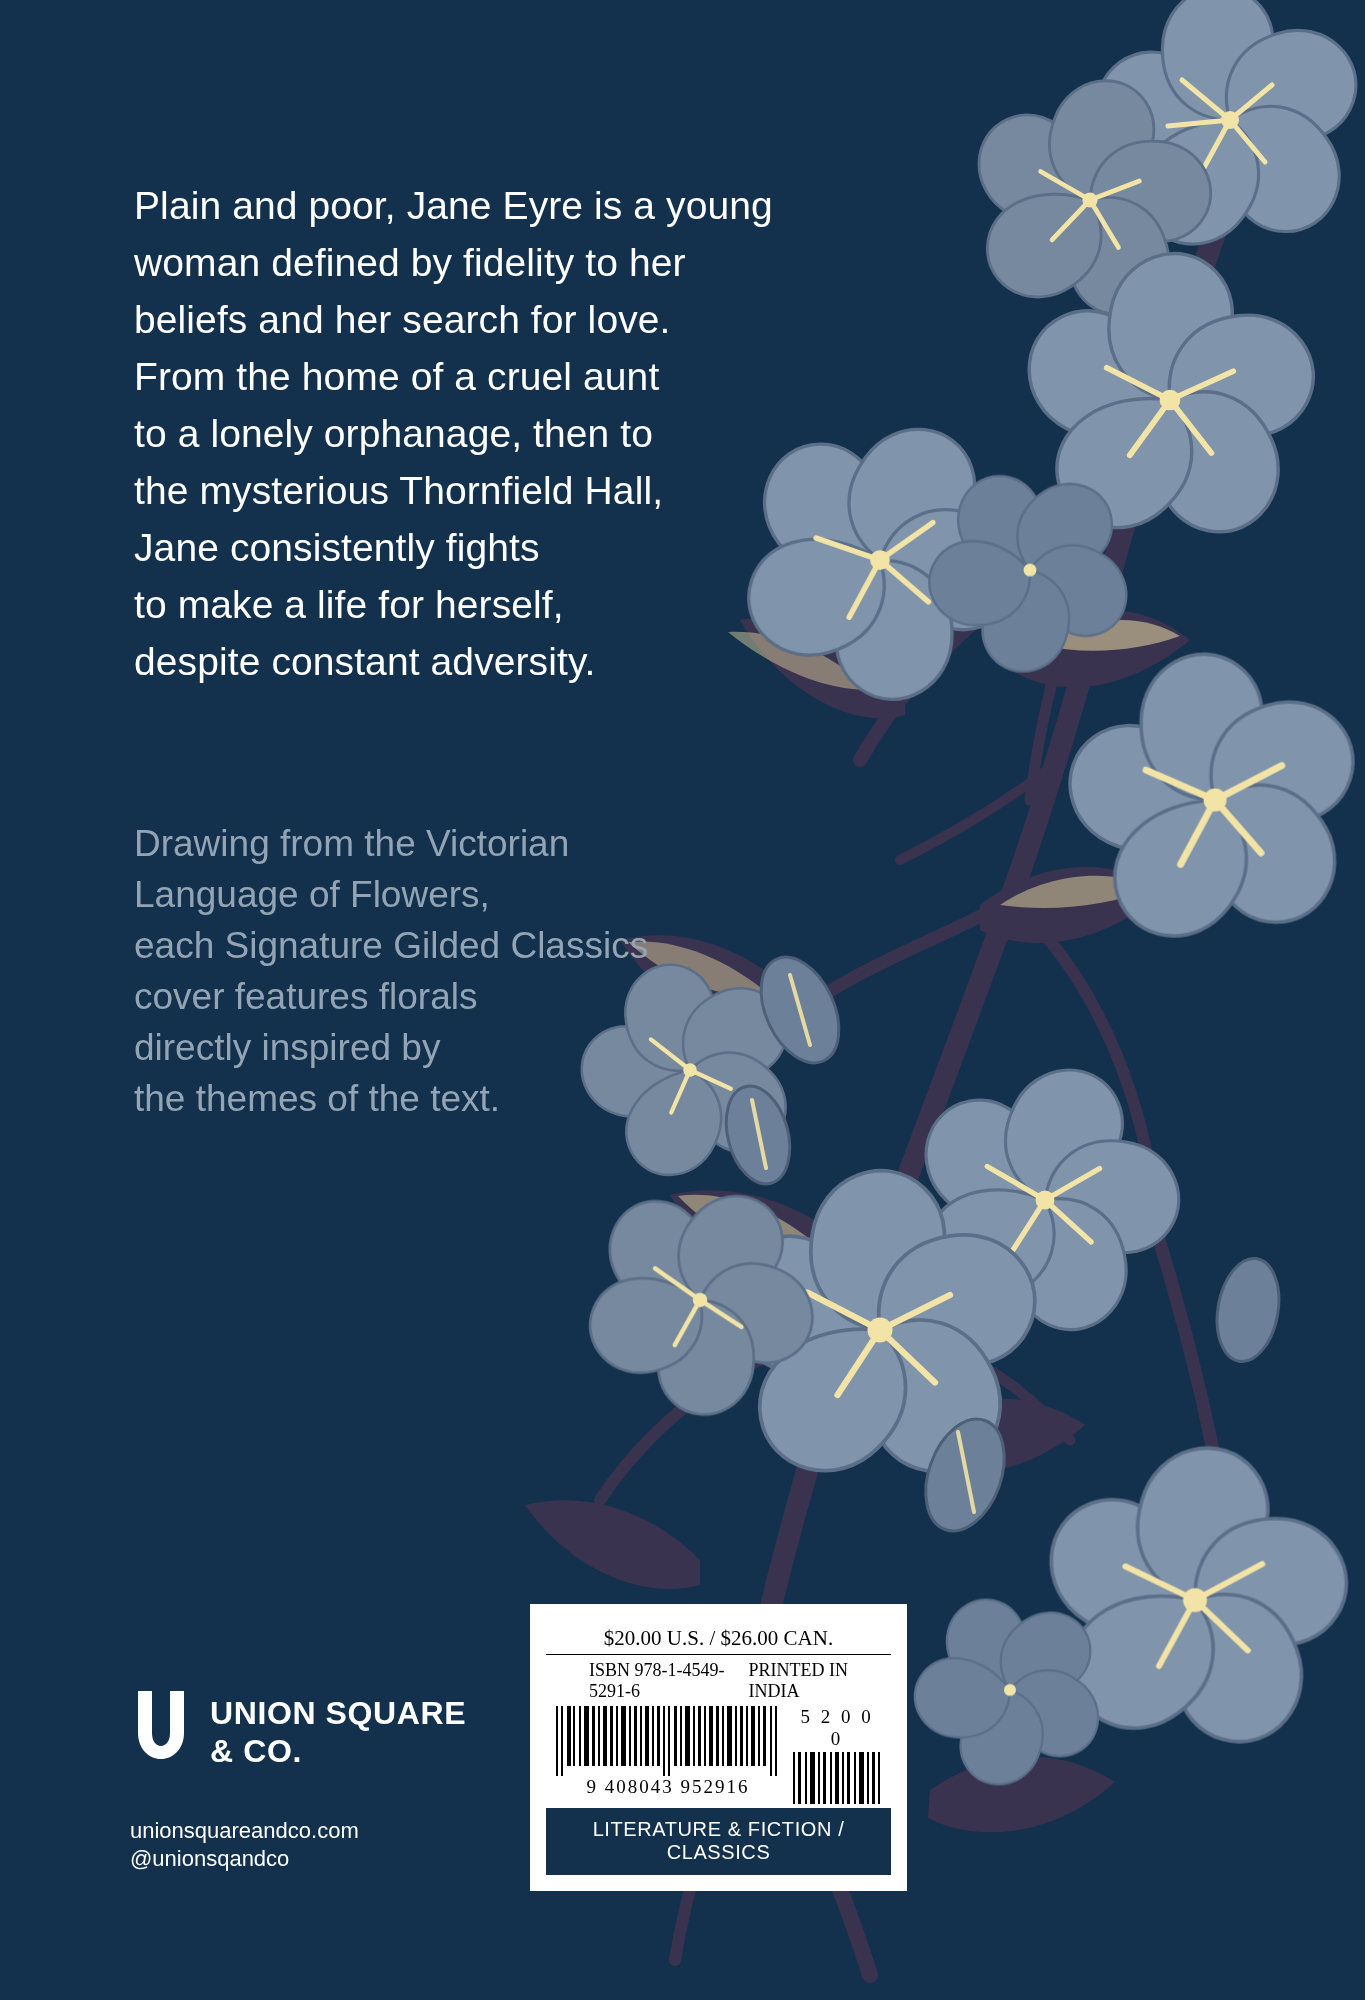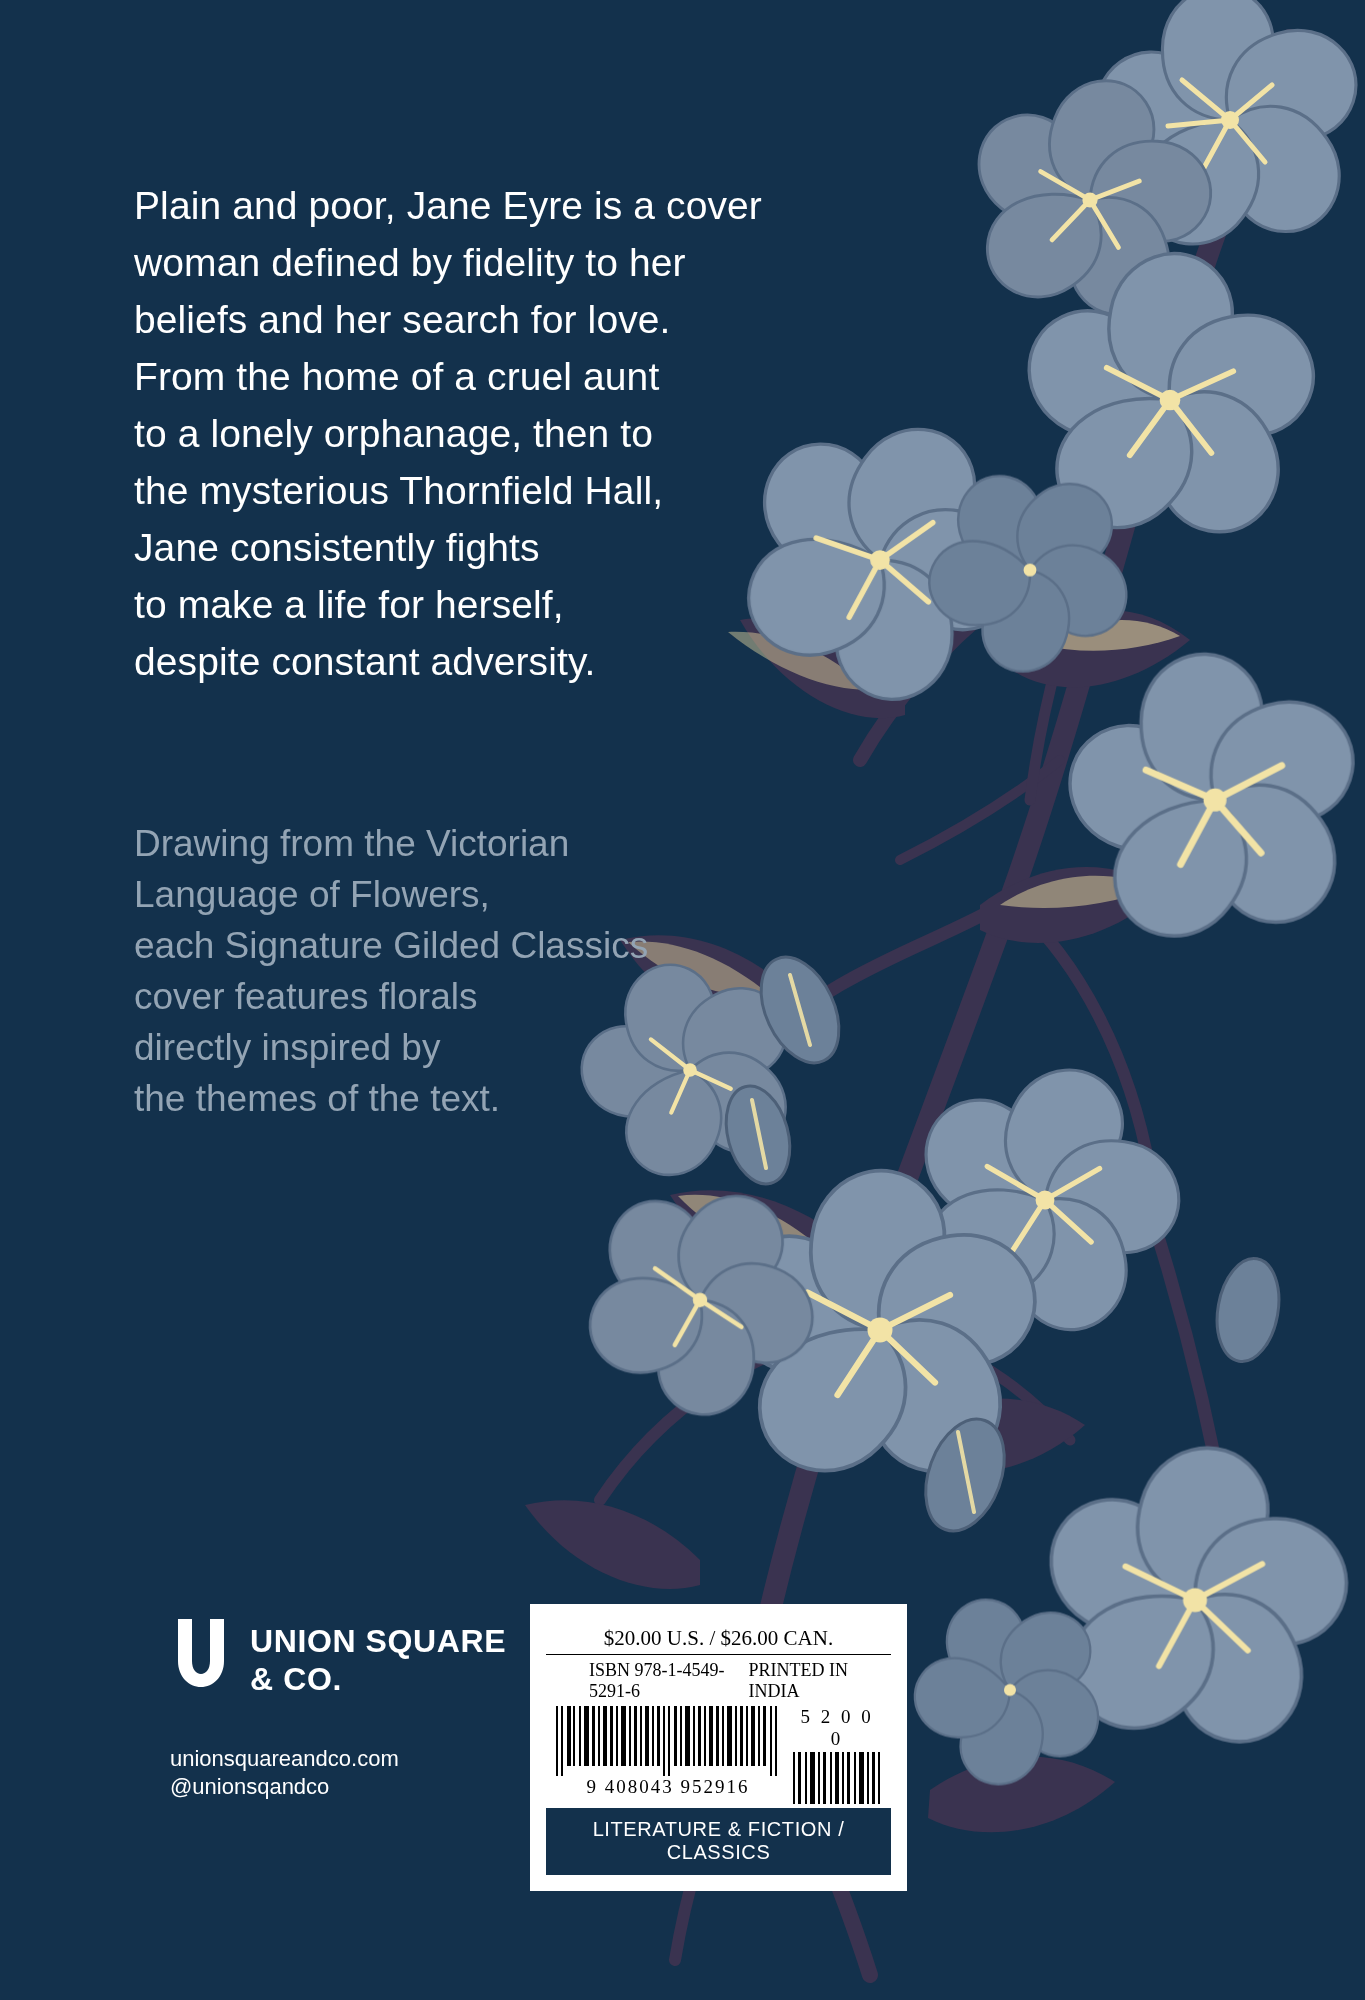--- a/index.html
+++ b/index.html
@@ -47,23 +47,22 @@
     color: #93a4b4;
     font-size: 37px;
     line-height: 1.38;
     white-space: pre-line;
   }
 
   
   .publisher {
     position: absolute;
     left: 130px;
-    top: 1615px;
+    top: 1687px;
     width: 430px;
-    margin-left: 40px;
   }
   .pub-row {
     display: flex;
     align-items: flex-start;
     gap: 18px;
   }
   .pub-mark {
     width: 62px;
     height: 78px;
     flex: 0 0 auto;
@@ -394,21 +393,21 @@
       <ellipse cx="965" cy="1475" rx="36" ry="58" transform="rotate(20 965 1475)"></ellipse>
       <ellipse cx="1248" cy="1310" rx="30" ry="52" transform="rotate(10 1248 1310)"></ellipse>
     </g>
     <g stroke="#f2e3a6" stroke-width="4" stroke-linecap="round" opacity="0.9">
       <line x1="790" y1="975" x2="810" y2="1045"></line>
       <line x1="752" y1="1100" x2="766" y2="1168"></line>
       <line x1="958" y1="1432" x2="974" y2="1512"></line>
     </g>
   </svg>
 
-  <div class="blurb">Plain and poor, Jane Eyre is a cover
+  <div class="blurb">Plain and poor, Jane Eyre is a young
 woman defined by fidelity to her
 beliefs and her search for love.
 From the home of a cruel aunt
 to a lonely orphanage, then to
 the mysterious Thornfield Hall,
 Jane consistently fights
 to make a life for herself,
 despite constant adversity.</div>
   <div class="series-note">Drawing from the Victorian
 Language of Flowers,

